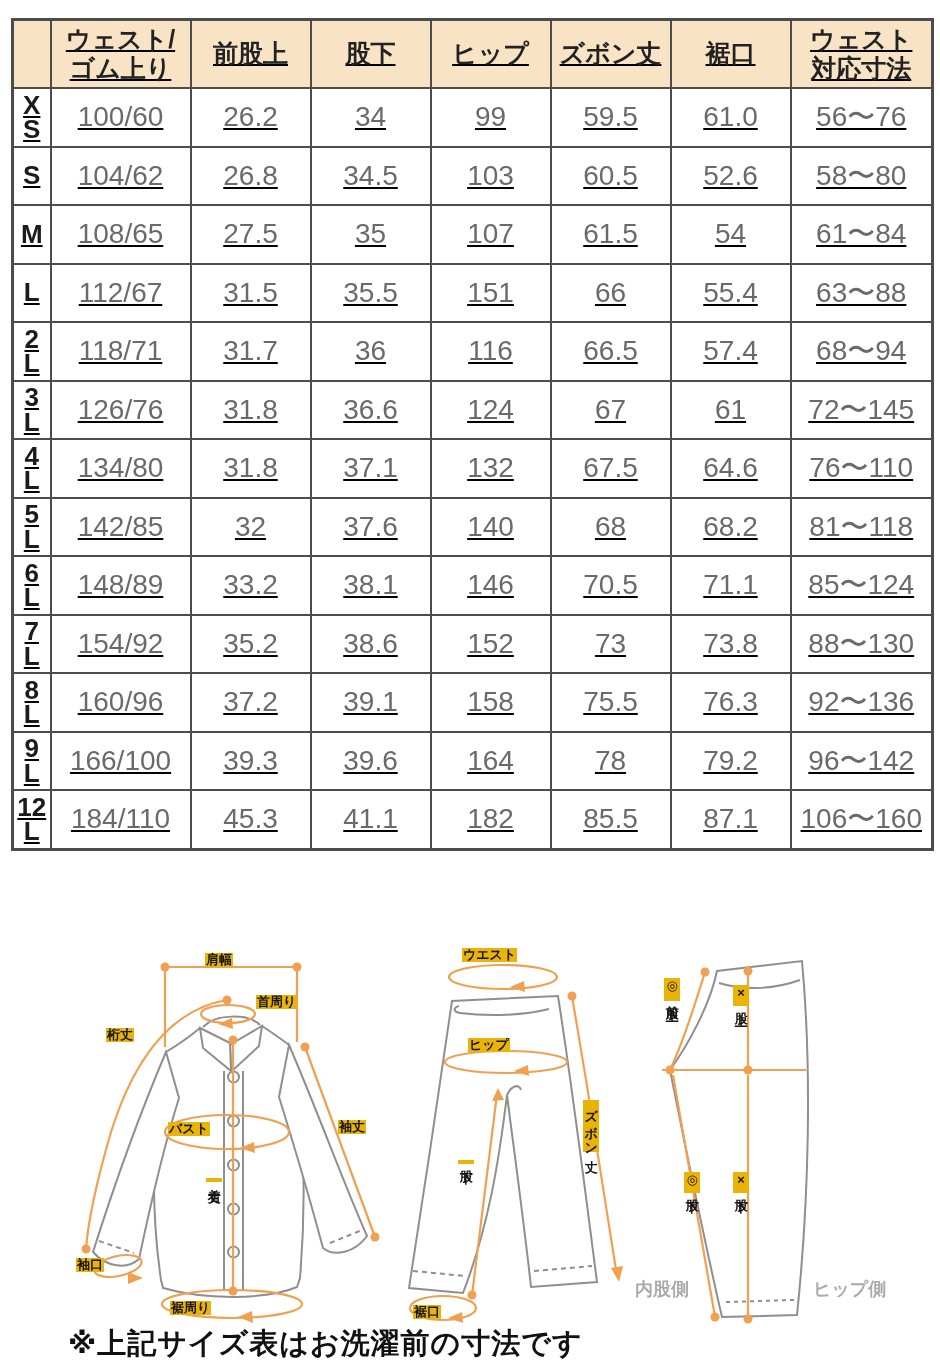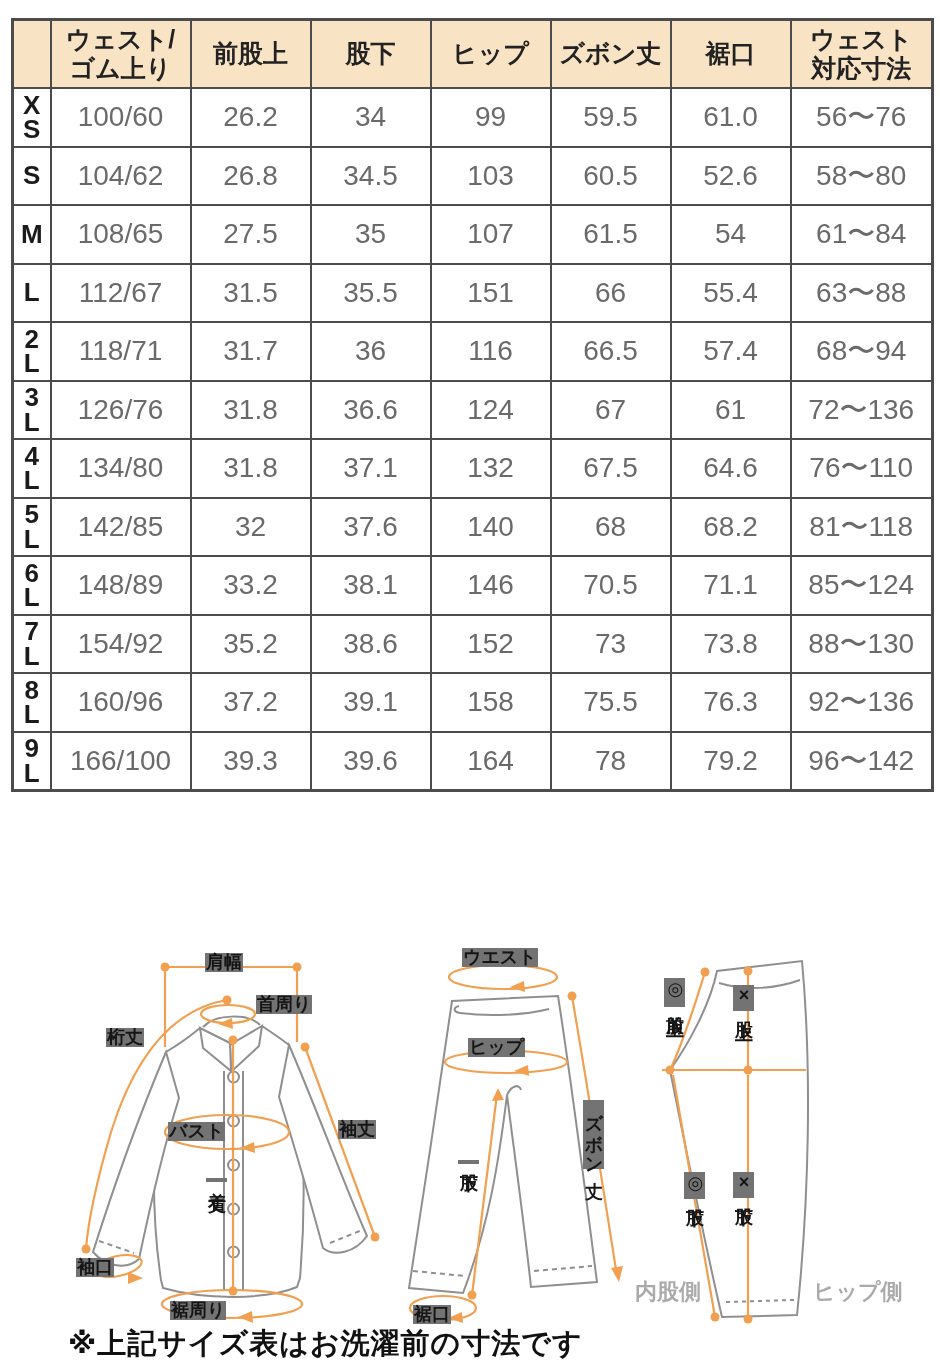--- a/index.html
+++ b/index.html
@@ -2,38 +2,38 @@
 <html><head>
 <meta charset="utf-8">
 <style>
   html,body{margin:0;padding:0;background:#ffffff;}
   .page{position:relative;width:940px;height:1360px;background:#fff;overflow:hidden;
         font-family:"Liberation Sans","DejaVu Sans",sans-serif;}
 
   
   table.size-table{position:absolute;left:11px;top:18px;width:920px;
     border-collapse:collapse;table-layout:fixed;
-    border:3px solid #4c4c4c;}
+    border:3px solid #4c4c4c;text-decoration:underline;}
   table.size-table th,table.size-table td{
     border:2px solid #4c4c4c;padding:0;text-align:center;vertical-align:middle;}
   table.size-table thead th{
     background:#f8e3c5;color:#222;font-weight:bold;font-size:25px;
     line-height:1.18;white-space:pre-line;height:66px;}
   table.size-table tbody td{
     color:#6a6a6a;font-size:28px;height:56.5px;background:#fff;}
   table.size-table tbody th.size-cell{
     color:#1b1b1b;font-weight:bold;font-size:26px;line-height:0.95;
     white-space:pre-line;background:#fff;}
 
   
   svg.diagrams{position:absolute;left:0;top:940px;}
-  .dlabel{position:absolute;font-weight:bold;color:#151515;font-size:18px;
-    line-height:1.05;background:#737373;padding:0 1px;white-space:nowrap;}
+  .dlabel{position:absolute;font-weight:bold;color:#151515;font-size:13px;
+    line-height:1.05;background:#eab308;padding:0 1px;white-space:nowrap;}
   .vlabel{writing-mode:vertical-rl;text-orientation:upright;letter-spacing:2px;}
-  .muted{color:#aaaaaa;font-size:22px;background:transparent;}
+  .muted{color:#aaaaaa;font-size:18px;background:transparent;}
   .note{position:absolute;left:68px;top:1324px;font-size:29px;font-weight:bold;
     color:#111;letter-spacing:1px;}
 </style>
 </head>
 <body>
 
 <div class="page">
 
   <table class="size-table">
     <colgroup>
@@ -115,21 +115,21 @@
         </tr>
         <tr>
           <th class="size-cell">3
 L</th>
           <td>126/76</td>
           <td>31.8</td>
           <td>36.6</td>
           <td>124</td>
           <td>67</td>
           <td>61</td>
-          <td>72〜136</td>
+          <td>72〜145</td>
         </tr>
         <tr>
           <th class="size-cell">4
 L</th>
           <td>134/80</td>
           <td>31.8</td>
           <td>37.1</td>
           <td>132</td>
           <td>67.5</td>
           <td>64.6</td>
@@ -182,20 +182,31 @@
         <tr>
           <th class="size-cell">9
 L</th>
           <td>166/100</td>
           <td>39.3</td>
           <td>39.6</td>
           <td>164</td>
           <td>78</td>
           <td>79.2</td>
           <td>96〜142</td>
+        </tr>
+        <tr>
+          <th class="size-cell">12
+L</th>
+          <td>184/110</td>
+          <td>45.3</td>
+          <td>41.1</td>
+          <td>182</td>
+          <td>85.5</td>
+          <td>87.1</td>
+          <td>106〜160</td>
         </tr>
       </tbody>
     </table>
 
   <svg class="diagrams" width="940" height="420" viewBox="0 940 940 420">
     <g fill="#ffffff" stroke="#8f8f8f" stroke-width="2">
       <path d="M200,1028 C188,1038 176,1046 166,1052 C152,1115 150,1205 161,1280 L163,1288 C205,1300 266,1300 297,1287 L300,1278 C307,1195 304,1098 289,1045 C280,1038 271,1032 262,1026 C245,1050 220,1050 200,1028 Z"></path>
       <path d="M166,1052 C138,1118 112,1192 93,1252 C106,1267 127,1270 139,1259 C151,1202 164,1146 179,1098 Z"></path>
       <path d="M289,1045 C318,1112 343,1182 367,1236 C355,1253 334,1257 323,1248 C308,1192 293,1142 279,1097 Z"></path>
       <path d="M203,1027 C215,1014 248,1013 260,1025" fill="none"></path>

